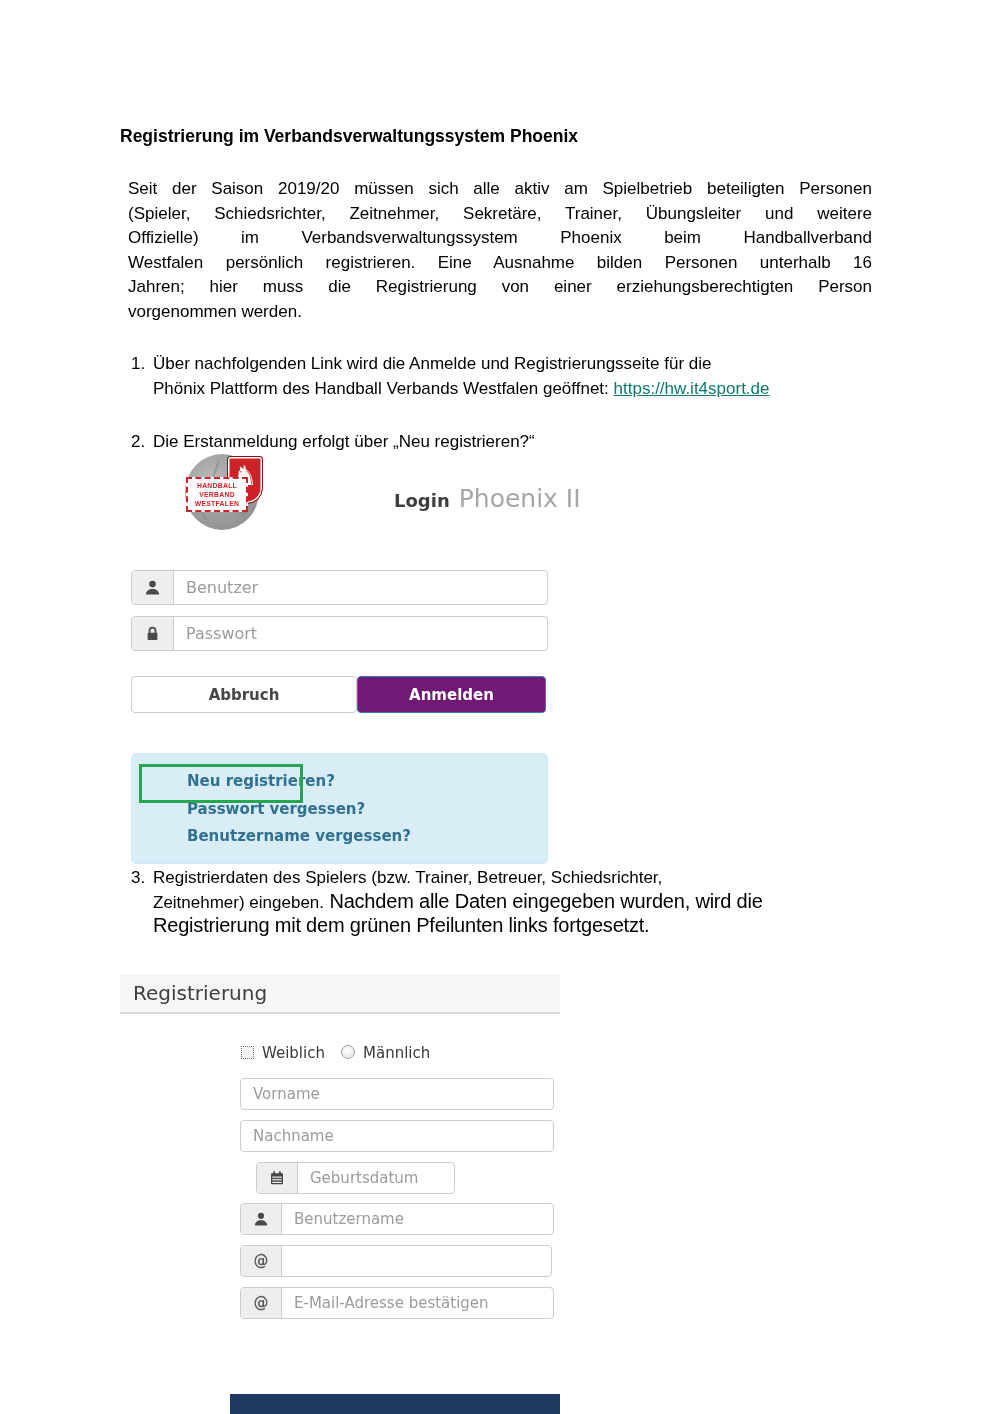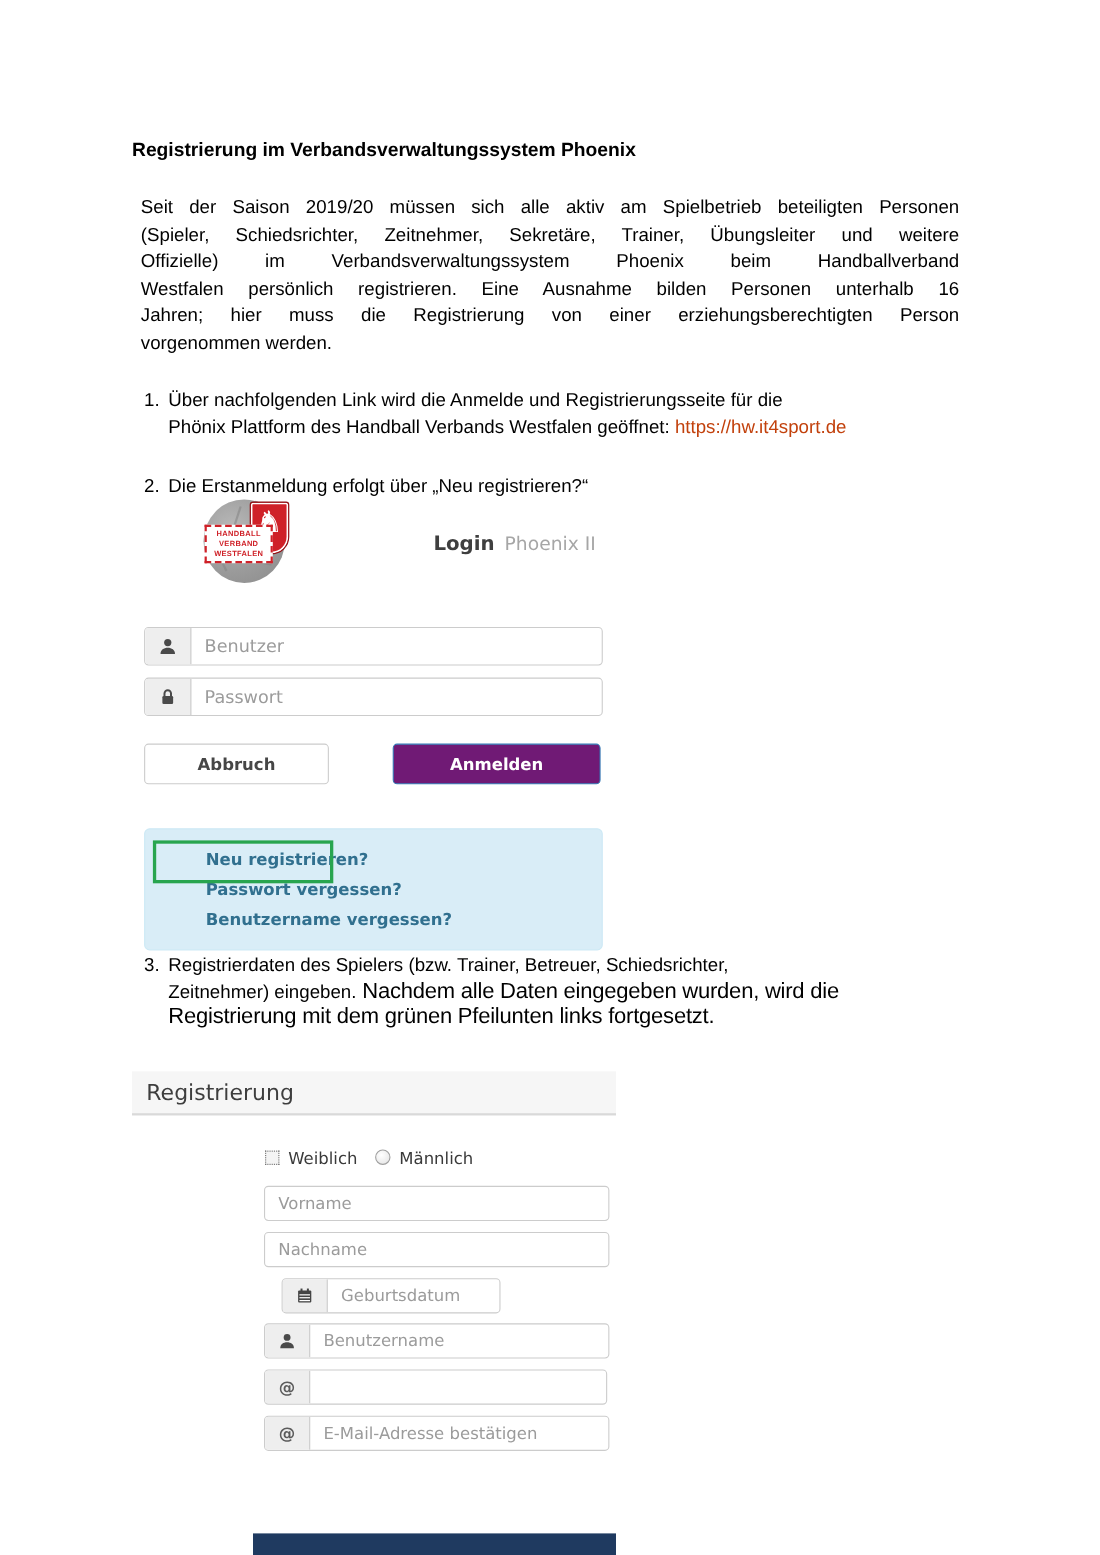--- a/index.html
+++ b/index.html
@@ -8,37 +8,37 @@
 
   
   .doc-title{position:absolute;left:120px;top:126px;font-size:17.5px;font-weight:bold;color:#000;}
   .intro{position:absolute;left:128px;top:177px;width:744px;font-size:17px;line-height:24.6px;color:#000;}
   .jline{text-align:justify;text-align-last:justify;}
   .lline{text-align:left;}
 
   .step{position:absolute;font-size:17px;line-height:24.5px;color:#000;}
   .step .num{position:absolute;left:0;top:0;}
   .step .body{margin-left:22px;width:730px;}
-  a.doc-link{color:#c2410c;cursor:pointer;}
+  a.doc-link{color:#0f766e;text-decoration:underline;cursor:pointer;}
   .cond{font-size:20px;letter-spacing:-0.2px;}
 
   
   .ball{position:absolute;left:185px;top:454px;width:74px;height:76px;border-radius:50%;
         background:radial-gradient(circle at 35% 35%, #b9b9b9 0%, #9b9b9b 55%, #8a8a8a 100%);}
   .seam{position:absolute;background:#848484;opacity:.55;}
   .shield{position:absolute;left:227px;top:456px;width:34px;height:46px;background:#cf2128;
           border:1px solid #8e1216;border-radius:3px 3px 16px 16px;box-shadow:inset 0 0 0 1.5px #ffffff;}
   .knight{position:absolute;left:0;top:4px;width:100%;text-align:center;color:#ffffff;
           font-family:"DejaVu Sans",sans-serif;font-size:27px;line-height:30px;}
   .logo-label{position:absolute;left:186px;top:477px;width:56px;background:#ffffff;
           border:2px dashed #cf2128;padding:2px 1px;text-align:center;
           font-size:6.8px;font-weight:bold;color:#cf2128;line-height:9px;letter-spacing:.3px;}
   .login-h{position:absolute;left:394px;top:484px;font-family:"DejaVu Sans",sans-serif;}
   .login-h .t1{font-size:18px;font-weight:bold;color:#3f3f3f;}
-  .login-h .t2{font-size:17px;color:#a6a6a6;margin-left:9px;}
+  .login-h .t2{font-size:25px;color:#a6a6a6;margin-left:9px;}
 
   .ibox{position:absolute;display:flex;align-items:stretch;background:#fff;
         border:1px solid #cccccc;border-radius:4px;overflow:hidden;}
   .ibox .addon{display:flex;align-items:center;justify-content:center;background:#eeeeee;
         border-right:1px solid #cccccc;}
   .ibox input{flex:1;border:none;outline:none;padding:0 12px;font-family:"DejaVu Sans",sans-serif;
         font-size:16px;color:#444;background:transparent;min-width:0;}
   .ibox input::placeholder{color:#9b9b9b;opacity:1;}
   .ibox.small input{font-size:15px;}
   .at-glyph{font-family:"DejaVu Sans",sans-serif;font-size:15px;font-weight:bold;color:#5c5c5c;}
@@ -136,21 +136,21 @@
   <div class="ibox" style="left:131px;top:616px;width:415px;height:33px;">
     <div class="addon" style="width:41px;">
       <svg class="icon-svg" width="17" height="17" viewBox="0 0 16 16">
         <path d="M5.2 7.5V5.2a2.8 2.8 0 0 1 5.6 0v2.3" fill="none" stroke="#4a4a4a" stroke-width="1.7"></path>
         <rect x="3.4" y="7.2" width="9.2" height="7" rx="1.1" fill="#4a4a4a"></rect>
       </svg>
     </div>
     <input type="password" placeholder="Passwort" style="">
   </div>
 
-  <div class="btn btn-cancel" style="left:131px;top:676px;width:168px;height:37px;">Abbruch</div>
+  <div class="btn btn-cancel" style="left:131px;top:676px;width:226px;height:37px;">Abbruch</div>
   <div class="btn btn-primary" style="left:357px;top:676px;width:189px;height:37px;">Anmelden</div>
 
   <div class="info-panel"></div>
   <div class="plink" style="top:772px;">Neu registrieren?</div>
   <div class="plink" style="top:800px;">Passwort vergessen?</div>
   <div class="plink" style="top:827px;">Benutzername vergessen?</div>
   <div class="green-box"></div>
 
   <div class="step" style="left:131px;top:866px;line-height:23.5px;">
     <span class="num">3.</span>

